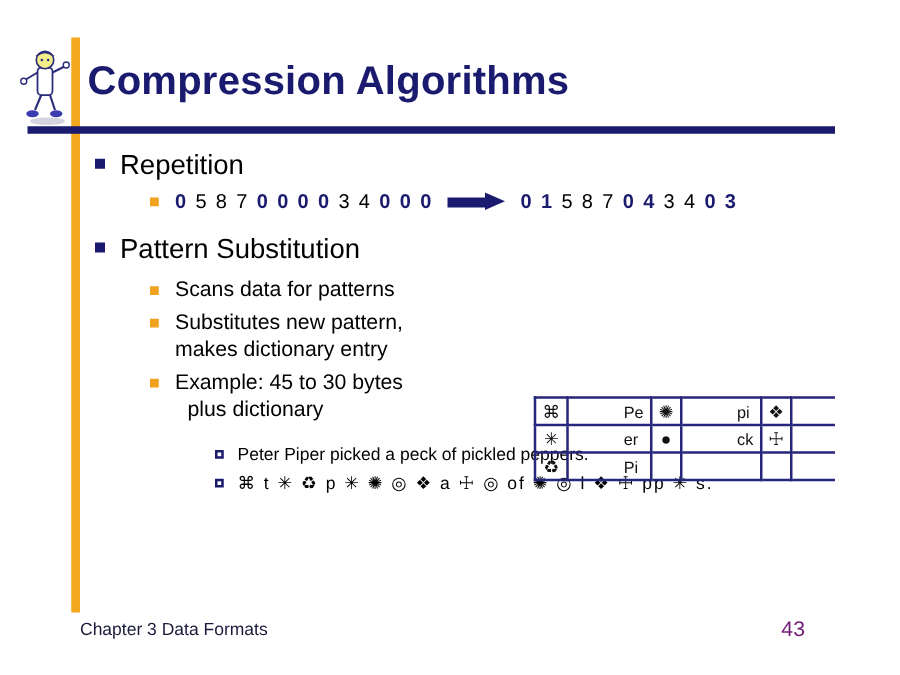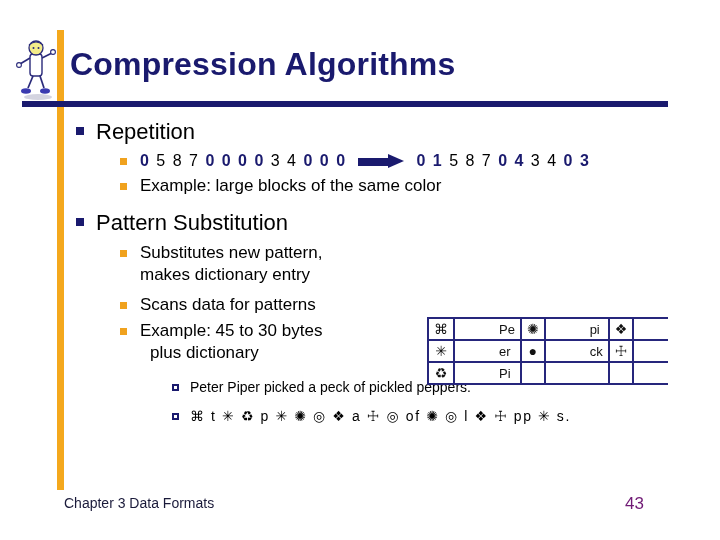--- a/index.html
+++ b/index.html
@@ -234,53 +234,49 @@
       <span class="mk"></span>
       <span class="seq">
         <span id="seq-before"><span class="d0">0 </span><span class="dn">5 </span><span class="dn">8 </span><span class="dn">7 </span><span class="d0">0 </span><span class="d0">0 </span><span class="d0">0 </span><span class="d0">0 </span><span class="dn">3 </span><span class="dn">4 </span><span class="d0">0 </span><span class="d0">0 </span><span class="d0">0</span></span>
         <span class="arrow">
           <span class="shaft"></span><span class="head"></span>
         </span>
         <span id="seq-after"><span class="d0">0 </span><span class="d0">1 </span><span class="dn">5 </span><span class="dn">8 </span><span class="dn">7 </span><span class="d0">0 </span><span class="d0">4 </span><span class="dn">3 </span><span class="dn">4 </span><span class="d0">0 </span><span class="d0">3</span></span>
       </span>
     </div>
 
-    <div class="lvl2" style="margin-top:3px;">
-      <span class="mk"></span>
-      <span>Example:  large blocks of the same color</span>
-    </div>
 
     <div class="lvl1" style="margin-top:12px;">
       <span class="mk"></span>
       <span>Pattern Substitution</span>
+    </div>
+
+    <div class="lvl2" style="margin-top:8px;">
+      <span class="mk"></span>
+      <span>Scans data for patterns</span>
     </div>
 
     <div class="lvl2" style="margin-top:4px;">
       <span class="mk"></span>
       <span>Substitutes new pattern,</span><br>
       <span>makes dictionary entry</span>
     </div>
 
-    <div class="lvl2" style="margin-top:8px;">
-      <span class="mk"></span>
-      <span>Scans data for patterns</span>
-    </div>
-
     <div class="lvl2" style="margin-top:4px;">
       <span class="mk"></span>
       <span>Example: 45 to 30 bytes</span><br>
       <span style="padding-left:10px;">plus dictionary</span>
     </div>
 
     <div class="lvl3" style="margin-top:14px;">
       <span class="mk"></span>
       <span>Peter Piper picked a peck of pickled peppers.</span>
     </div>
 
-    <div class="lvl3" style="margin-top:10px;">
+    <div class="lvl3" style="margin-top:5px;">
       <span class="mk"></span>
       <span class="symline">⌘ t ✳ ♻ p ✳ ✺ ◎ ❖ a ☩ ◎ of ✺ ◎ l ❖ ☩ pp ✳ s.</span>
     </div>
 
   </div>
 
   <table id="dict-table">
     <tbody id="dict-body">
         <tr>
           <td class="sym">⌘</td>

